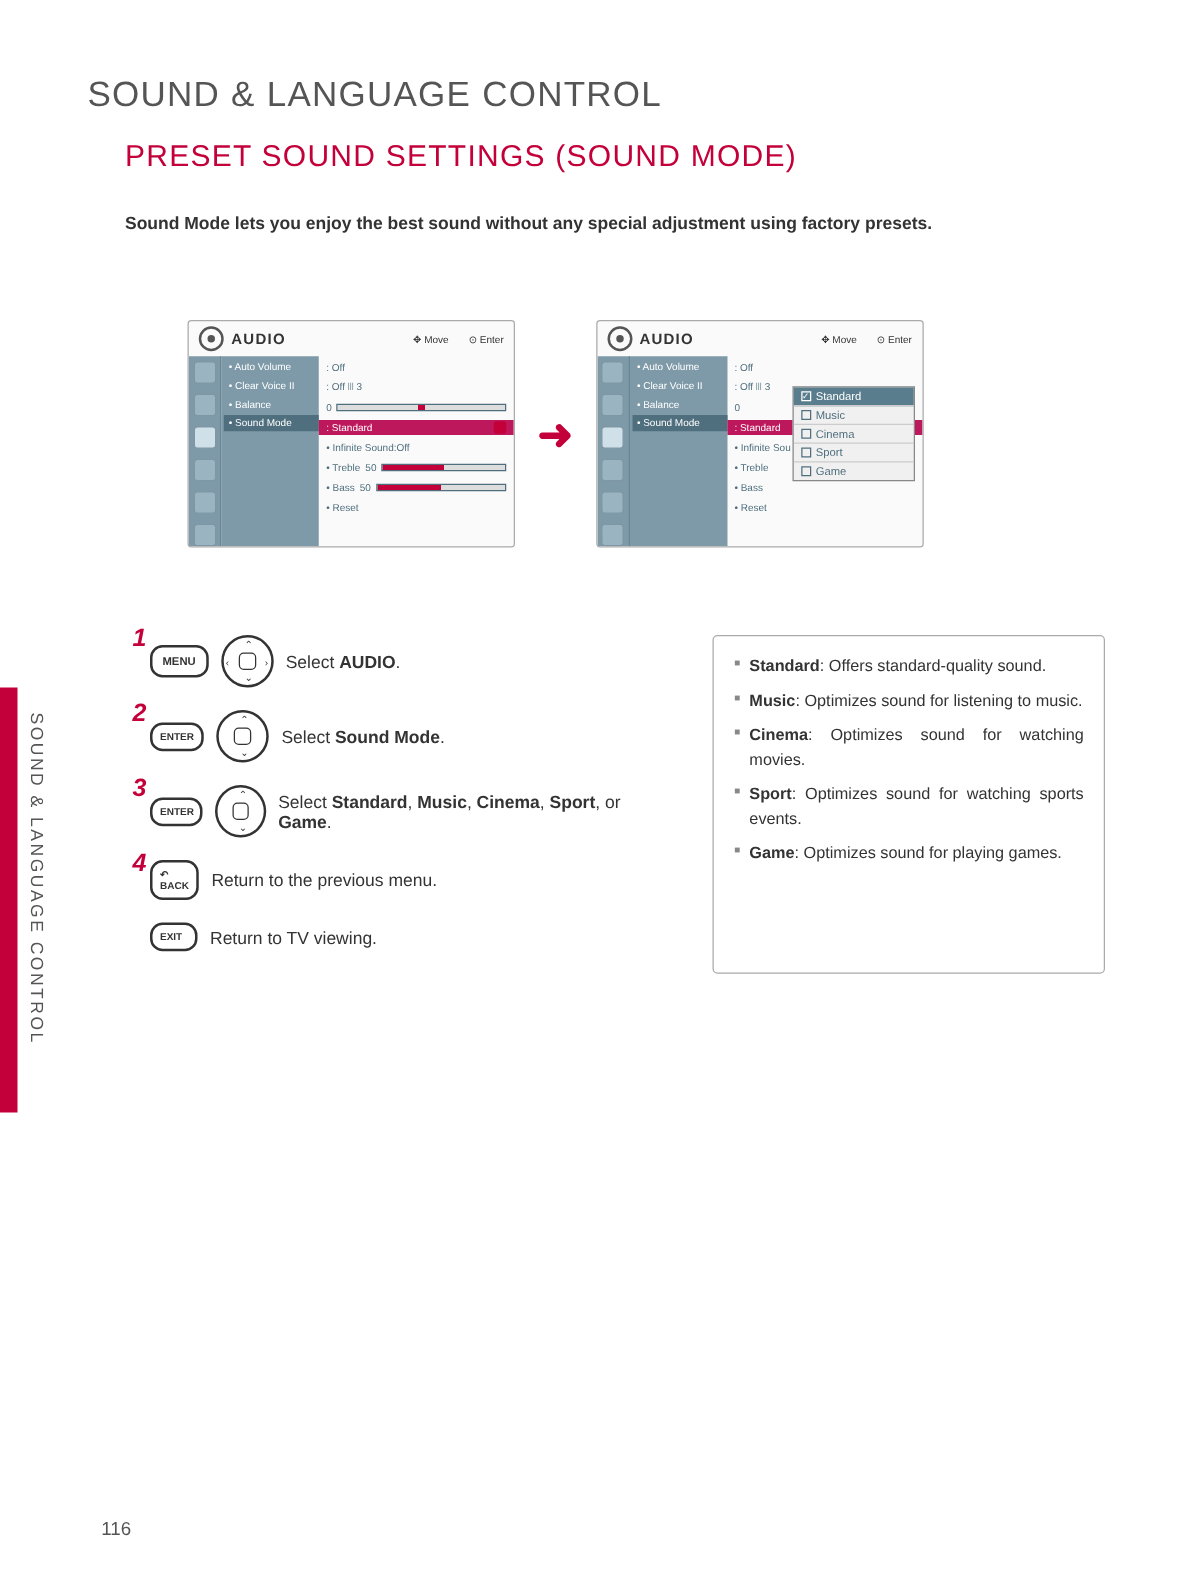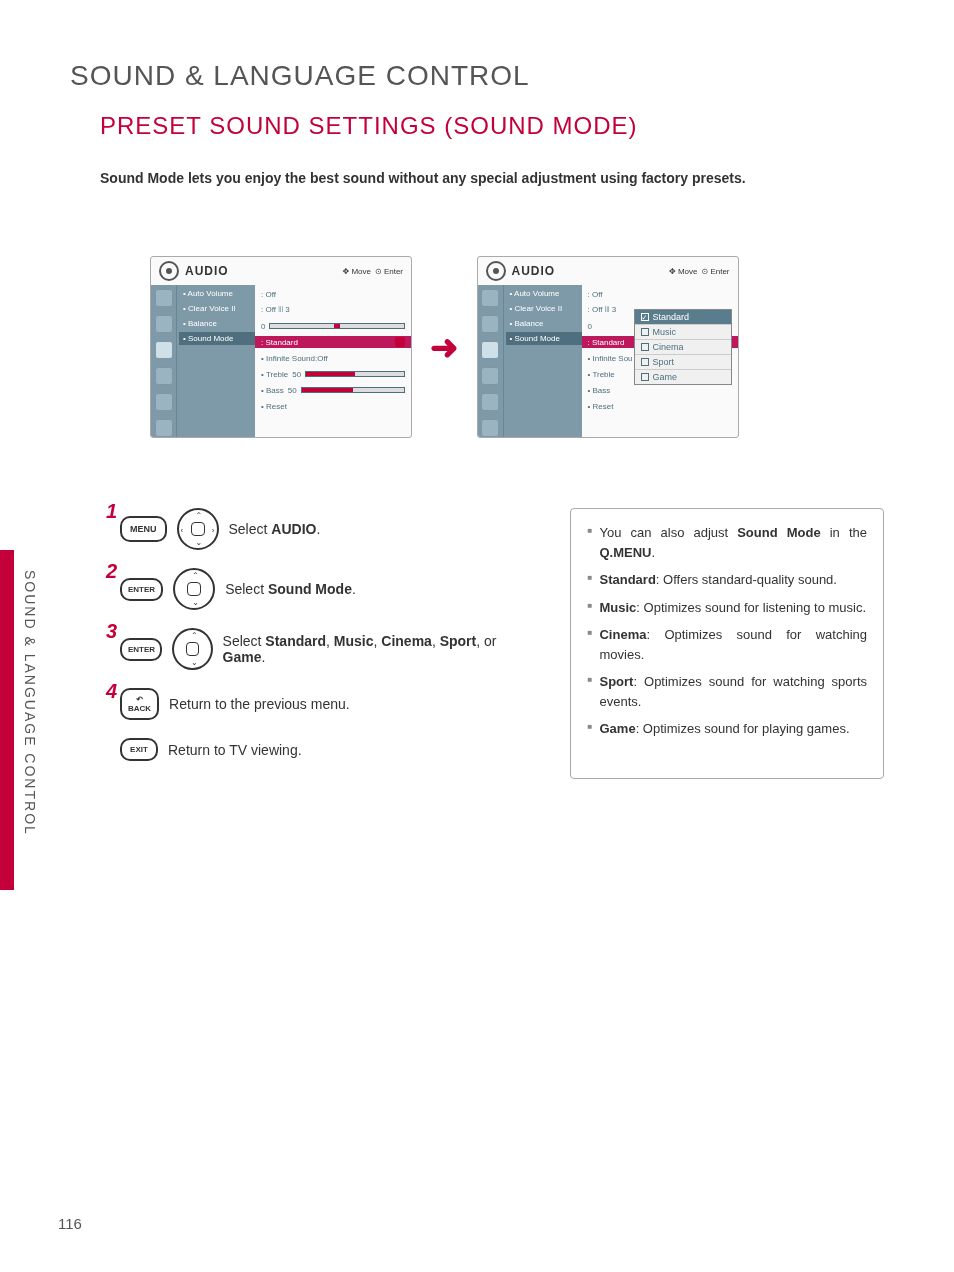--- a/index.html
+++ b/index.html
@@ -32,21 +32,21 @@
   .osd-area { display: flex; align-items: center; gap: 18px; margin: 70px 0 70px 80px; }
   .osd-panel {
     width: 262px; border: 1px solid #aaa; border-radius: 3px; background: #fafafa;
     font-size: 9px; position: relative; overflow: hidden;
   }
   .osd-header {
     display: flex; align-items: center; padding: 4px 8px; gap: 6px;
     color: #333; font-weight: bold;
   }
   .osd-header .title { font-size: 12px; letter-spacing: 1px; }
-  .osd-header .right { margin-left: auto; font-size: 8px; font-weight: normal; display:flex; gap:4px;}
+  .osd-header .right { margin-left: auto; font-size: 8px; font-weight: normal; display:flex; gap:16px;}
   .osd-body { display: flex; }
   .osd-iconcol {
     width: 26px; background: #7e9aa8; border-right: 1px solid #6a8694;
     display: flex; flex-direction: column; align-items: center; padding-top: 4px; gap: 8px;
   }
   .osd-iconcol .ic {
     width: 18px; height: 18px; border-radius: 3px; background: #9ab4c2;
     border: 1px solid #7f97a4;
   }
   .osd-iconcol .ic.active { background: #d0e0e8; }
@@ -75,21 +75,21 @@
   .dropdown .opt:last-child{border-bottom:none;}
   .chk { width:8px; height:8px; border:1px solid currentColor; font-size:7px; line-height:7px; text-align:center;}
 
   
   .lower { display:flex; gap:40px; margin-left: 50px; }
   .steps { width: 420px; }
   .step { display:flex; align-items:center; gap:10px; margin-bottom: 18px; position:relative;}
   .num { position:absolute; left:-14px; top:-8px; font-size:20px; font-style:italic; color:#c4003a; font-weight:bold;}
   .btn {
     border:2px solid #333; border-radius:10px; padding:6px 8px; font-size:9px;
-    font-weight:bold; min-width:42px; text-align:center; background:#fff;
+    font-weight:bold; min-width:42px; background:#fff;
   }
   .btn.small{font-size:8px; padding:5px 6px; min-width:38px;}
   .dpad {
     width:42px; height:42px; border:2px solid #333; border-radius:50%; position:relative; background:#fff;
   }
   .dpad::before{content:""; position:absolute; inset:12px; border:1px solid #333; border-radius:4px;}
   .dpad .a{position:absolute; font-size:8px; color:#333;}
   .dpad .u{top:1px; left:17px;} .dpad .d{bottom:1px; left:17px;}
   .dpad .l{left:2px; top:16px;} .dpad .r{right:2px; top:16px;}
   .step-text{font-size:14px; color:#333;}
@@ -97,21 +97,21 @@
 
   
   .info {
     width: 320px; border:1px solid #aaa; border-radius:4px; padding:14px 16px;
     font-size:13px; line-height:1.5; color:#333; text-align:justify;
   }
   .info ul{list-style:none; padding:0; margin:0;}
   .info li{position:relative; padding-left:12px; margin-bottom:8px;}
   .info li::before{content:"■"; position:absolute; left:0; top:2px; font-size:8px; color:#888;}
 
-  .pagenum { position:absolute; left:58px; bottom:40px; font-size:15px; color:#555;}
+  .pagenum { position:absolute; left:81px; bottom:40px; font-size:15px; color:#555;}
   .speaker-icon{width:20px;height:20px;border-radius:50%;border:2px solid #555;display:flex;align-items:center;justify-content:center;}
   .speaker-icon::after{content:"";width:6px;height:6px;border-radius:50%;background:#555;}
 </style>
 </head>
 <body>
 
 <div class="side-tab"></div>
 <div class="side-label">SOUND &amp; LANGUAGE CONTROL</div>
 
 <div class="page">
@@ -297,21 +297,20 @@
         <span class="step-text">Return to the previous menu.</span>
       </div>
       <div class="step">
         <span class="btn small">EXIT</span>
         <span class="step-text">Return to TV viewing.</span>
       </div>
     </div>
 
     <div class="info">
       <ul>
-        <li><span>You can also adjust </span><b>Sound Mode</b><span> in the </span><b>Q.MENU</b><span>.</span></li>
         <li><b>Standard</b><span>: Offers standard-quality sound.</span></li>
         <li><b>Music</b><span>: Optimizes sound for listening to music.</span></li>
         <li><b>Cinema</b><span>: Optimizes sound for watching movies.</span></li>
         <li><b>Sport</b><span>: Optimizes sound for watching sports events.</span></li>
         <li><b>Game</b><span>: Optimizes sound for playing games.</span></li>
       </ul>
     </div>
   </div>
 </div>
 

